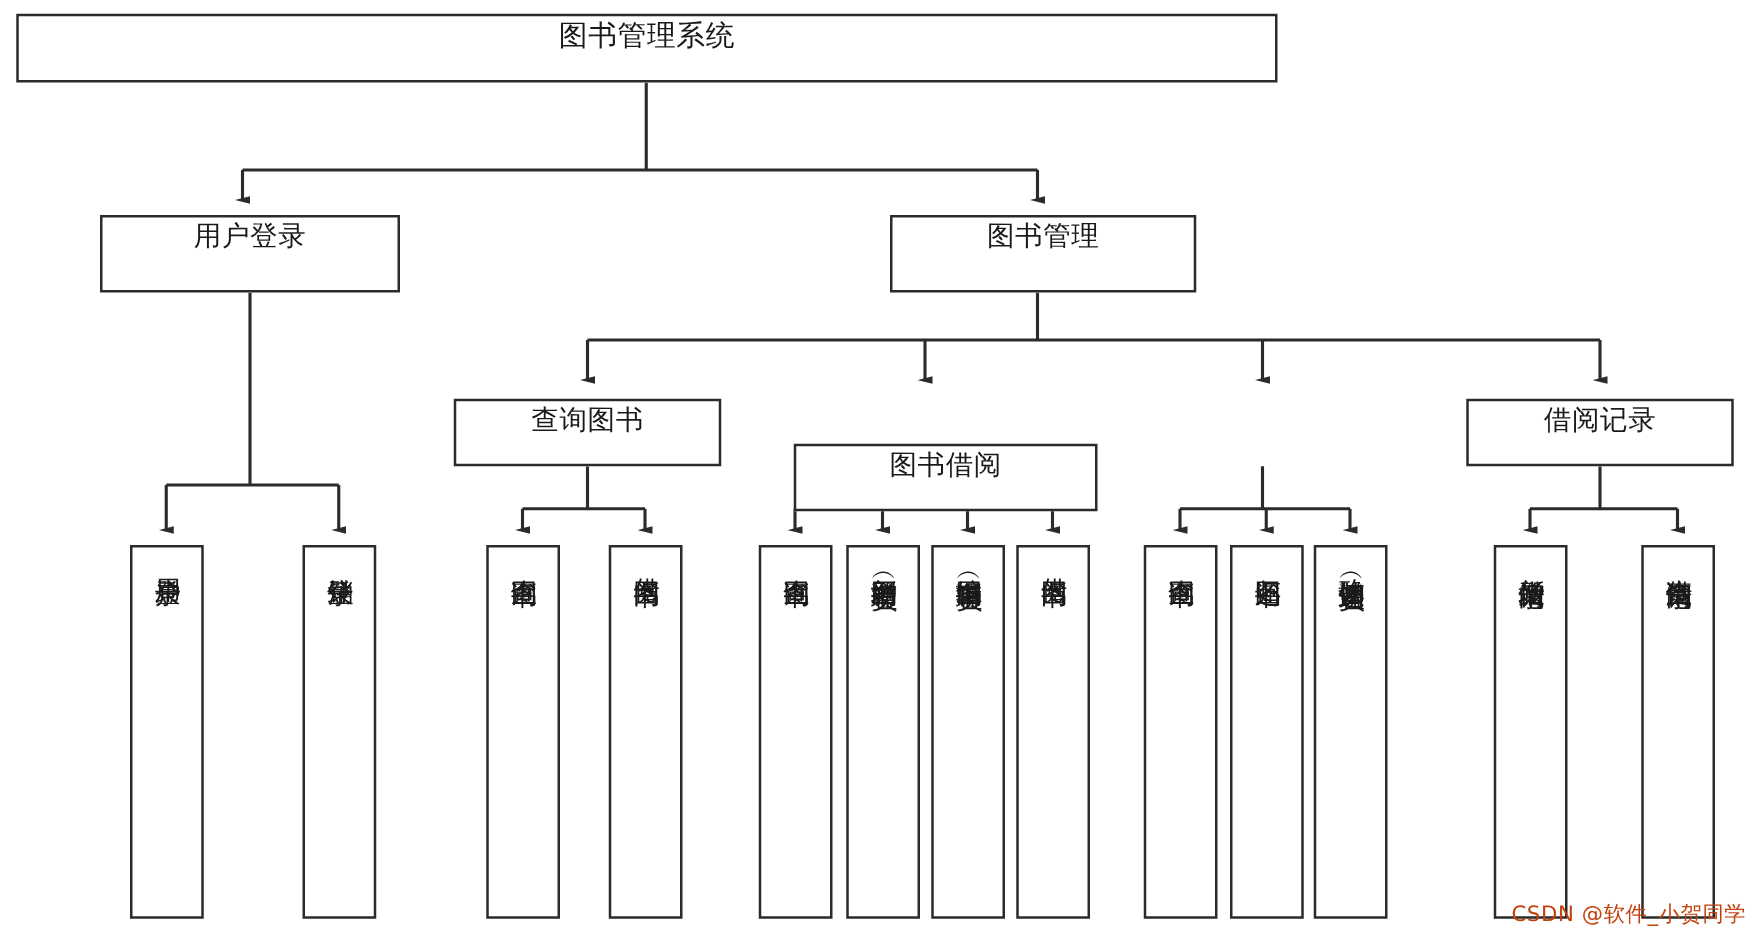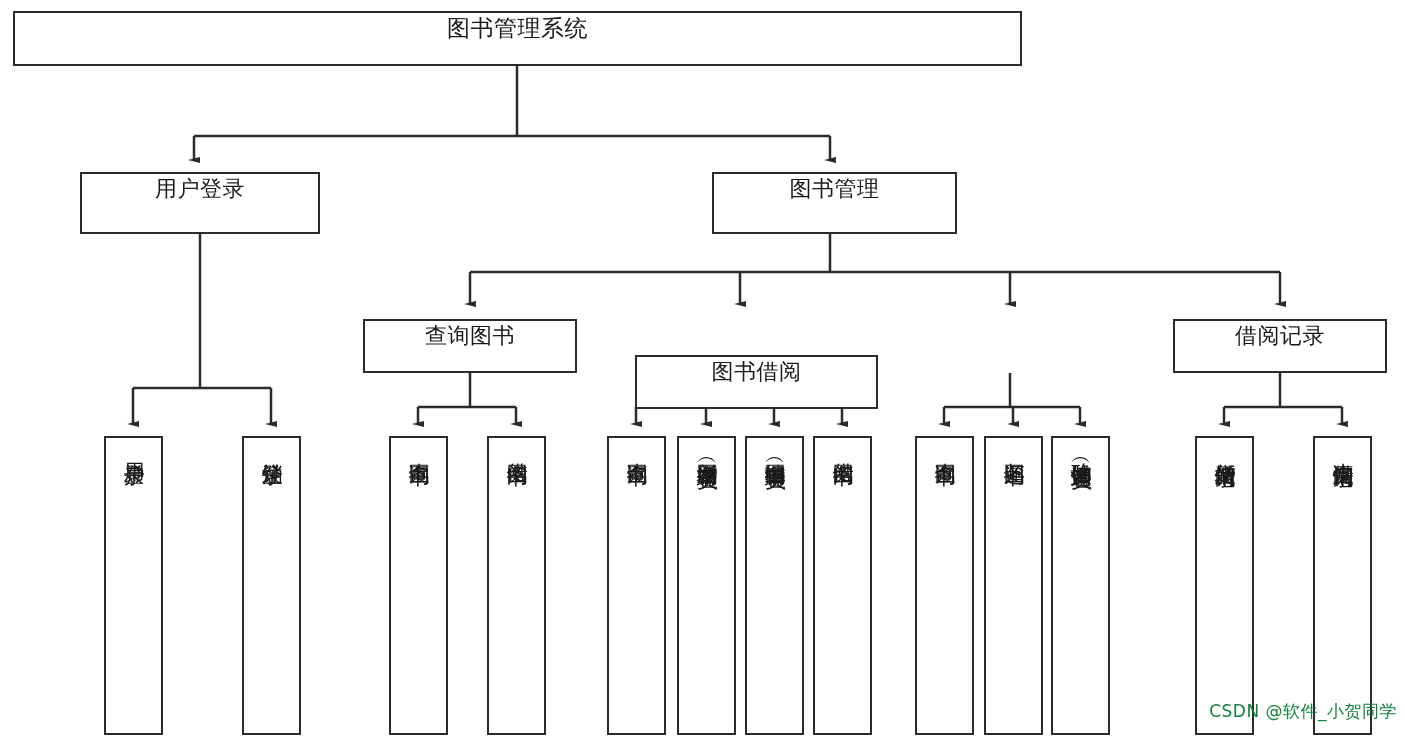--- a/index.html
+++ b/index.html
@@ -54,23 +54,23 @@
     letter-spacing: 1px;
     white-space: nowrap;
     display: block;
   }
   .node.root {
     font-size: 23px;
   }
   .watermark {
     position: absolute;
     right: 8px;
-    bottom: 24px;
+    bottom: 4px;
     font-size: 17px;
-    color: #15803d;
+    color: #c2410c;
     letter-spacing: 0.5px;
     white-space: nowrap;
   }
 </style>
 </head>
 <body>
 
 <div id="canvas">
 
   <svg id="wires" viewBox="0 0 1405 747">

